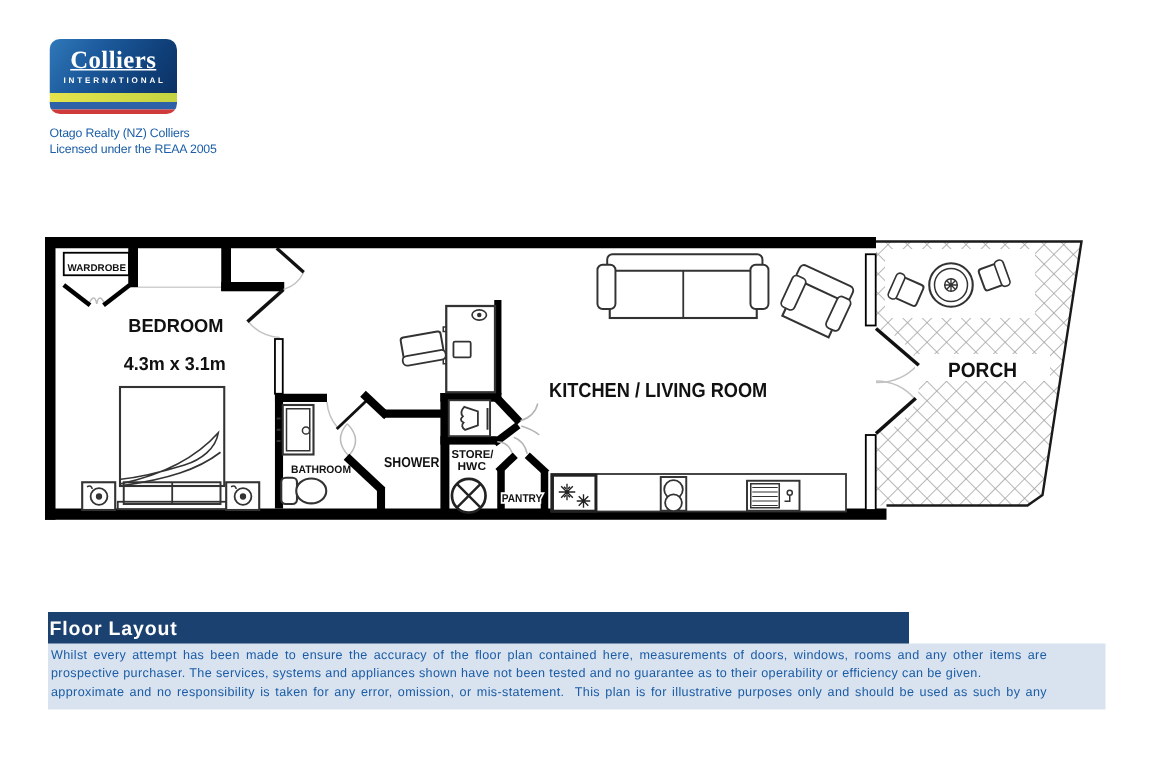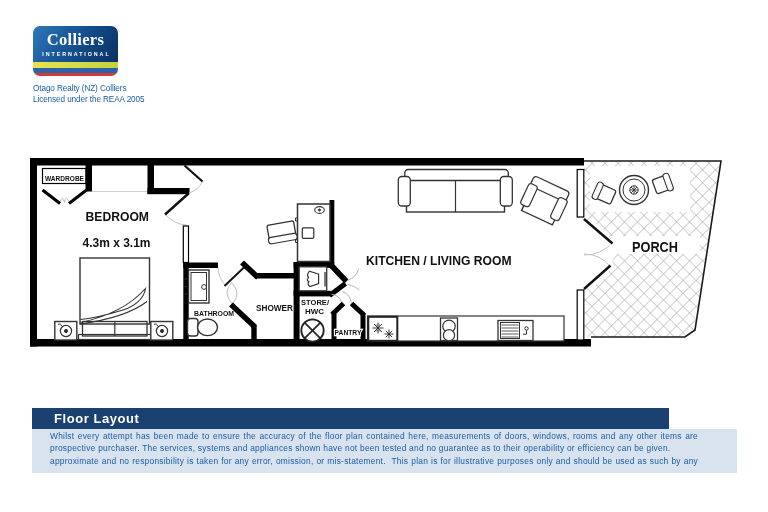--- a/index.html
+++ b/index.html
@@ -12,21 +12,21 @@
 <div id="page">
 
 <div class="abs" style="left:33px;top:26px;width:85px;height:50px;border-radius:7px;overflow:hidden;">
   <div style="width:85px;height:36px;background:linear-gradient(125deg,#3079ba 0%,#1c5a9c 35%,#0f3e77 75%,#0c3265 100%);"></div>
   <div style="width:85px;height:6px;background:linear-gradient(90deg,#e6e44c,#c3d341);"></div>
   <div style="width:85px;height:4.5px;background:#2e62a8;"></div>
   <div style="width:85px;height:3.5px;background:#cf3b3a;"></div>
 </div>
 
 <div class="abs" style="left:33px;top:30px;width:85px;text-align:center;color:#fff;
-font-family:'Liberation Serif',serif;font-size:16.5px;font-weight:bold;letter-spacing:.3px;">Colliers</div>
+font-family:'Liberation Serif',serif;font-size:16.5px;font-weight:bold;letter-spacing:.3px;text-decoration:underline;">Colliers</div>
 
 <div class="abs" style="left:33px;top:51px;width:85px;text-align:center;color:#fff;
 font-size:5.4px;font-weight:bold;letter-spacing:1.9px;text-indent:1.9px;">INTERNATIONAL</div>
 
 <div class="abs" style="left:33px;top:83.5px;color:#1c5ea7;font-size:8.2px;letter-spacing:-.1px;">Otago Realty (NZ) Colliers</div>
 
 <div class="abs" style="left:33px;top:94.5px;color:#1c5ea7;font-size:8.2px;letter-spacing:-.1px;">Licensed under the REAA 2005</div>
 
 <svg class="abs" style="left:0;top:0;" width="768" height="512" viewBox="0 0 768 512">
 <defs>
@@ -265,23 +265,23 @@
 </g>
 
 <g transform="rotate(-10 281 231)" stroke="#333" fill="#fff">
 <rect x="268" y="223" width="27" height="17.5" rx="2" stroke-width="1.3"></rect>
 <rect x="267" y="235.5" width="29" height="6.5" rx="3" stroke-width="1.2"></rect>
 </g>
 
 </g>
 </svg>
 
-<div class="abs" style="left:32px;top:408px;width:637px;height:21.5px;background:#1a4170;color:#fff;
-font-size:13px;font-weight:bold;line-height:21px;padding-left:22px;box-sizing:border-box;letter-spacing:.55px;">Floor Layout</div>
+<div class="abs" style="left:32px;top:408px;width:574px;height:21.5px;background:#1a4170;color:#fff;
+font-size:13px;font-weight:bold;line-height:21px;padding-left:1px;box-sizing:border-box;letter-spacing:.55px;">Floor Layout</div>
 
 <div class="abs" style="left:32px;top:429px;width:705px;height:44px;background:#d9e3f0;color:#1b5ca4;
-font-size:8.4px;letter-spacing:.25px;line-height:9.5px;box-sizing:border-box;padding:3px 39px 0 18px;word-spacing:0;">
+font-size:8.4px;letter-spacing:.25px;line-height:9.5px;box-sizing:border-box;padding:3px 39px 0 2px;word-spacing:0;">
 <div style="text-align:justify;text-align-last:justify;">Whilst every attempt has been made to ensure the accuracy of the floor plan contained here, measurements of doors, windows, rooms and any other items are</div>
 <div style="margin-top:2.8px;">prospective purchaser. The services, systems and appliances shown have not been tested and no guarantee as to their operability or efficiency can be given.</div>
 <div style="text-align:justify;text-align-last:justify;margin-top:2.8px;">approximate and no responsibility is taken for any error, omission, or mis-statement.&nbsp; This plan is for illustrative purposes only and should be used as such by any</div>
 </div>
 
 </div>
 
 </body></html>

